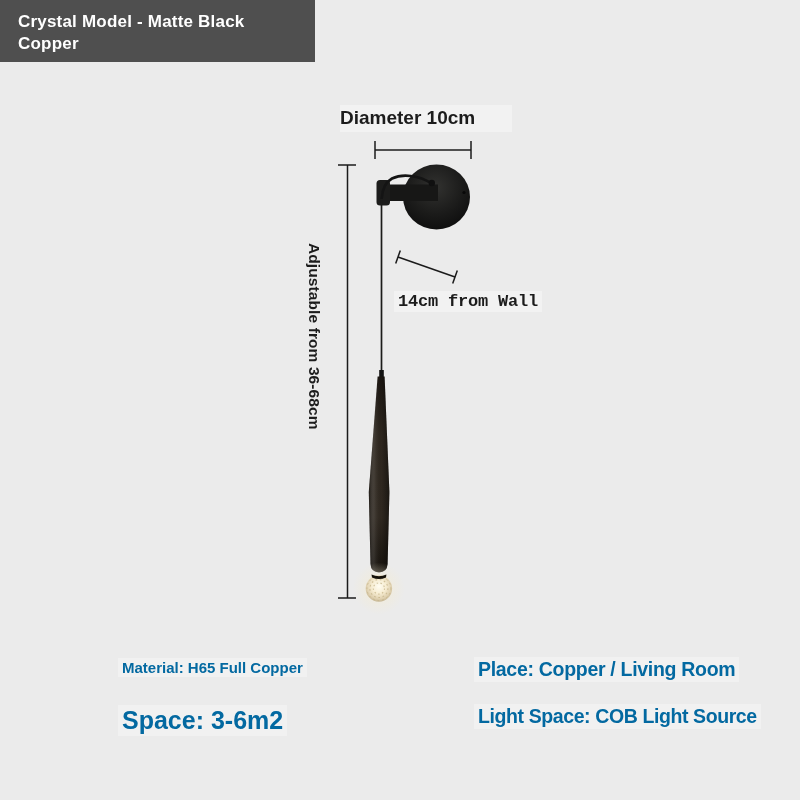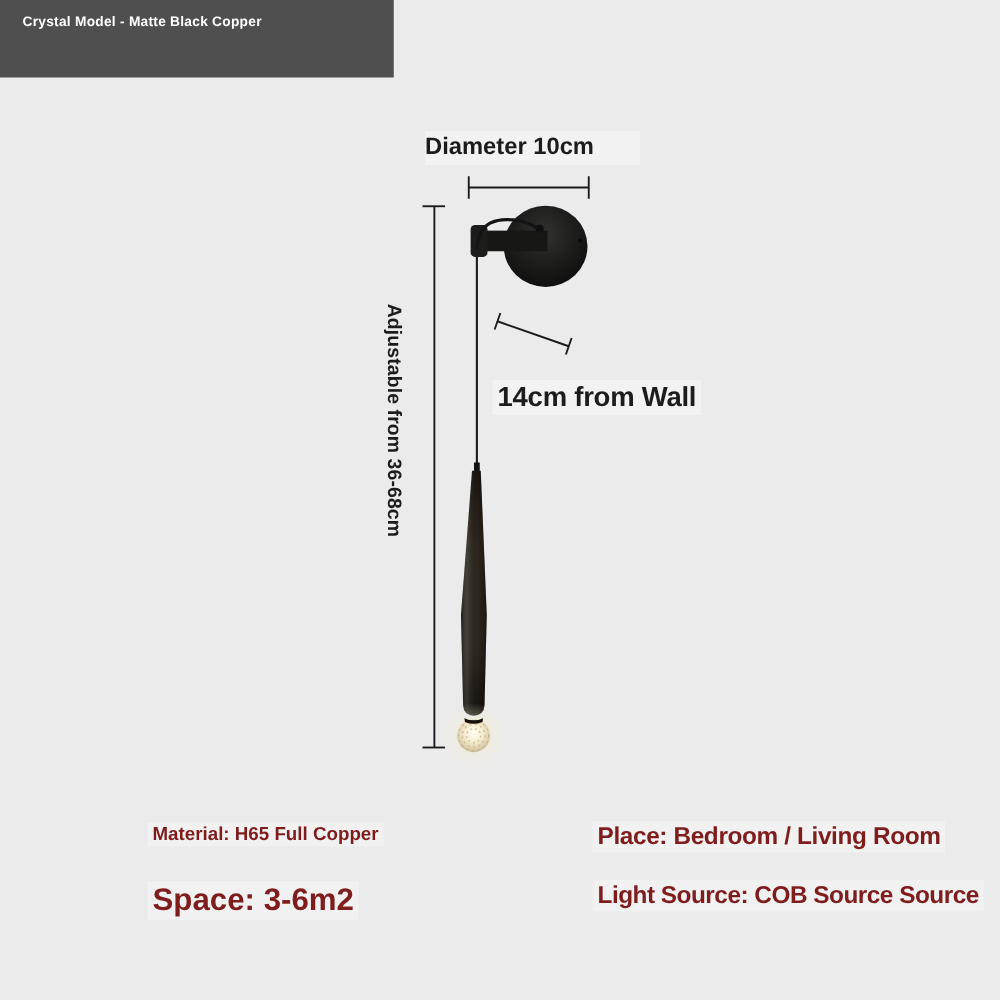--- a/index.html
+++ b/index.html
@@ -5,41 +5,41 @@
   html,body { margin:0; padding:0; background:#ebebeb; }
   .canvas {
     position:relative; width:800px; height:800px; background:#ebebeb;
     overflow:hidden; font-family:"Liberation Sans", sans-serif;
   }
   .title-badge {
     position:absolute; left:0; top:0; width:315px; height:62px;
     background:#4f4f4f; box-sizing:border-box; padding:11px 30px 0 18px;
   }
   .title-badge span {
-    color:#ffffff; font-size:11px; font-weight:700; line-height:1.3;
+    color:#ffffff; font-size:17px; font-weight:700; line-height:1.3;
     letter-spacing:0.2px; display:block;
   }
   .lamp-svg { position:absolute; left:0; top:0; }
   .dim-label {
     position:absolute; color:#1c1c1c; font-weight:700; white-space:nowrap;
   }
   .dim-diameter {
     left:340px; top:105px; width:172px; text-align:left; font-size:19px;
     background:rgba(250,250,250,0.45); padding:2px 0 3px 0; box-sizing:border-box;
   }
   .dim-adjustable {
     left:305px; top:243px; height:192px; writing-mode:vertical-rl;
     font-size:15.5px; letter-spacing:0.1px; display:flex; align-items:center;
   }
   .dim-wall {
-    left:394px; top:304px; font-size:22px; letter-spacing:-0.2px;
-    background:rgba(250,250,250,0.45); padding:1px 4px;
+    left:394px; top:291px; font-size:17px; letter-spacing:-0.2px;
+    background:rgba(250,250,250,0.45); padding:1px 4px;font-family:Liberation Mono, monospace;
   }
   .spec {
-    position:absolute; color:#7f1d1d; font-weight:700; white-space:nowrap;
+    position:absolute; color:#0369a1; font-weight:700; white-space:nowrap;
     background:rgba(250,250,250,0.4); padding:1px 4px;
   }
   .spec-material { left:118px; top:658px; font-size:15px; }
   .spec-space    { left:118px; top:705px; font-size:25px; }
   .spec-place    { left:474px; top:657px; font-size:19.5px; letter-spacing:-0.3px; }
   .spec-light    { left:474px; top:704px; font-size:19.5px; letter-spacing:-0.4px; }
 </style>
 </head>
 <body>
 
@@ -127,16 +127,16 @@
       <path d="M371.5 574.5 Q379 578 386.4 574.5 L386 577.5 Q379 580.5 372 577.5 Z" fill="#151109"></path>
     </g>
   </svg>
 
   <div class="dim-label dim-diameter">Diameter 10cm</div>
   <div class="dim-label dim-adjustable">Adjustable from 36-68cm</div>
   <div class="dim-label dim-wall">14cm from Wall</div>
 
   <div class="spec spec-material">Material: H65 Full Copper</div>
   <div class="spec spec-space">Space: 3-6m2</div>
-  <div class="spec spec-place">Place: Bedroom / Living Room</div>
-  <div class="spec spec-light">Light Source: COB Source Source</div>
+  <div class="spec spec-place">Place: Copper / Living Room</div>
+  <div class="spec spec-light">Light Space: COB Light Source</div>
 
 </div>
 
 </body></html>

